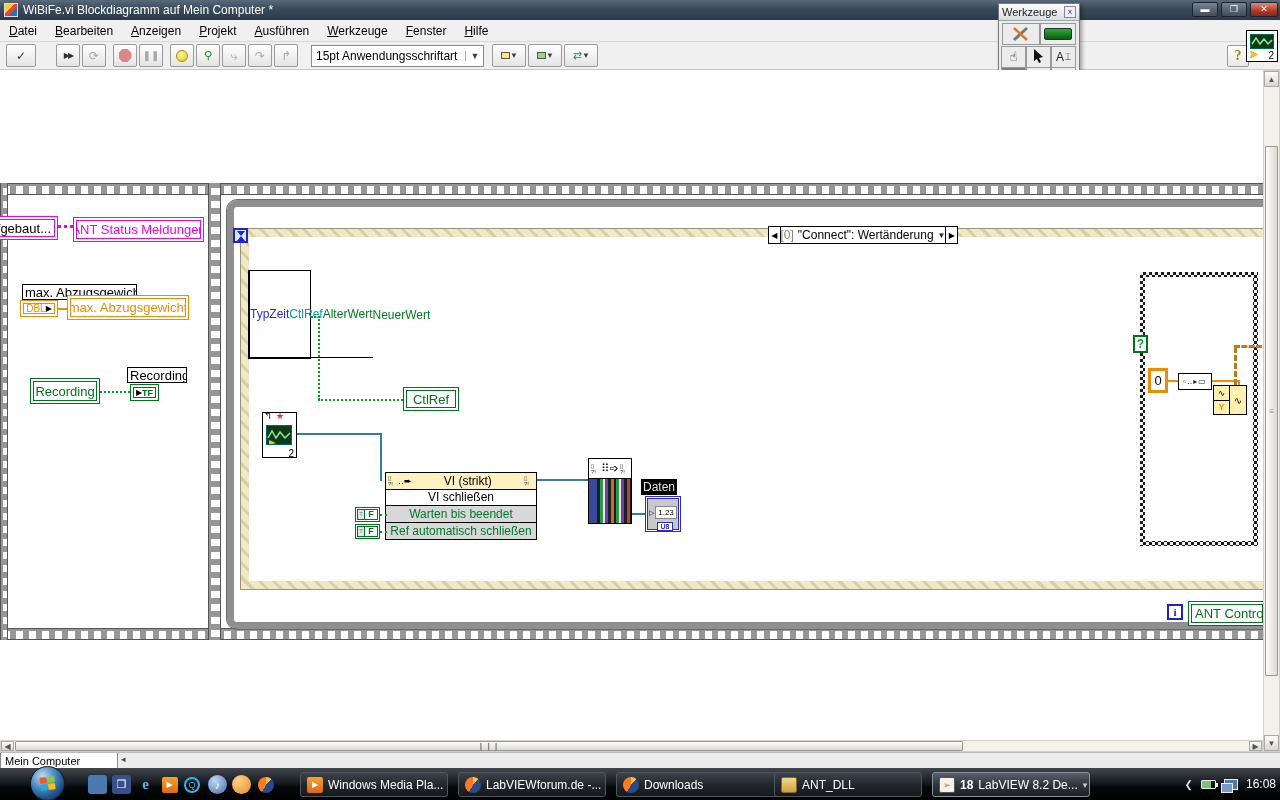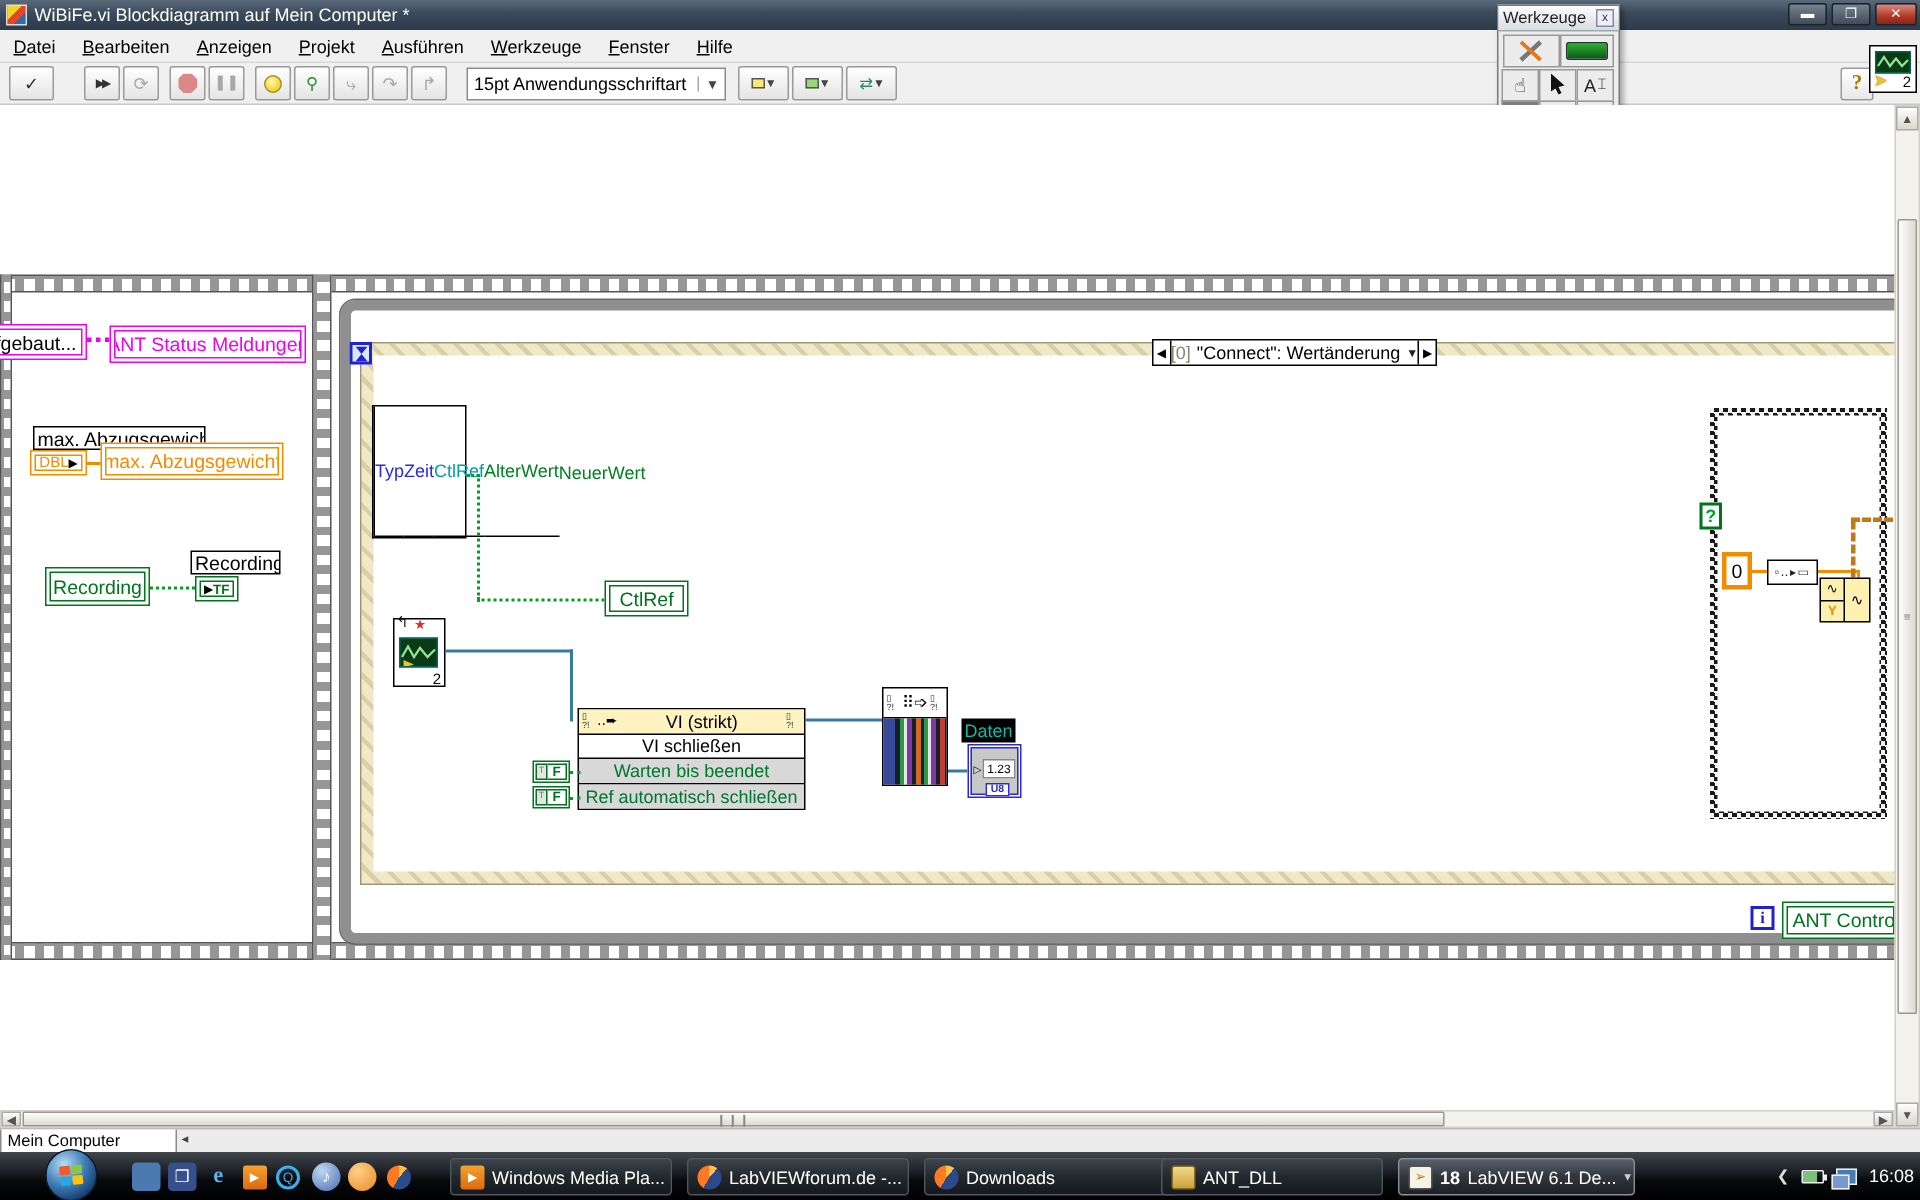--- a/index.html
+++ b/index.html
@@ -506,21 +506,21 @@
   <div class="abs" id="node2" style="left:588px;top:388px;width:44px;height:66px">
     <div class="hd">
       <span class="glyph">▯<br>?!</span>
       <span class="t">⠿➩</span>
       <span class="glyph">▯<br>?!</span>
     </div>
     <div class="icon"></div>
   </div>
   <div class="abs wire-teal-h" style="left:632px;top:443px;width:13px"></div>
 
-  <div class="abs" style="left:641px;top:409px;width:36px;height:16px;background:#000;color:#14b8a6;font-size:12px;display:flex;align-items:center;justify-content:center">Daten</div>
+  <div class="abs" style="left:641px;top:409px;width:36px;height:16px;background:#000;color:#e5e5e5;font-size:12px;display:flex;align-items:center;justify-content:center">Daten</div>
   <div class="abs" id="daten-term" style="left:645px;top:426px;width:36px;height:36px">
     <div class="in2">
       <span class="tri">▷</span>
       <span class="val">1.23</span>
       <span class="tag">U8</span>
     </div>
   </div>
 
   <div class="abs" id="case-frame" style="left:1140px;top:202px;width:118px;height:274px">
     <div class="inner"></div>
@@ -599,21 +599,21 @@
     <span class="tico ffico"></span>
     <span>Downloads</span>
   </div>
   <div class="task-btn" style="left:774px;width:148px">
     <span class="tico folderico"></span>
     <span>ANT_DLL</span>
   </div>
   <div class="task-btn active" style="left:932px;width:158px">
     <span class="tico lvico">➢</span>
     <b>18</b>
-    <span>LabVIEW 6.1 De...</span>
+    <span>LabVIEW 8.2 De...</span>
     <span style="margin-left:auto;font-size:9px;color:#ccc">▾</span>
   </div>
 
   <div id="tray">
     <span class="chev">❮</span>
     <span class="batt"></span>
     <span class="net"></span>
     <span id="clock">16:08</span>
   </div>
 </div>

